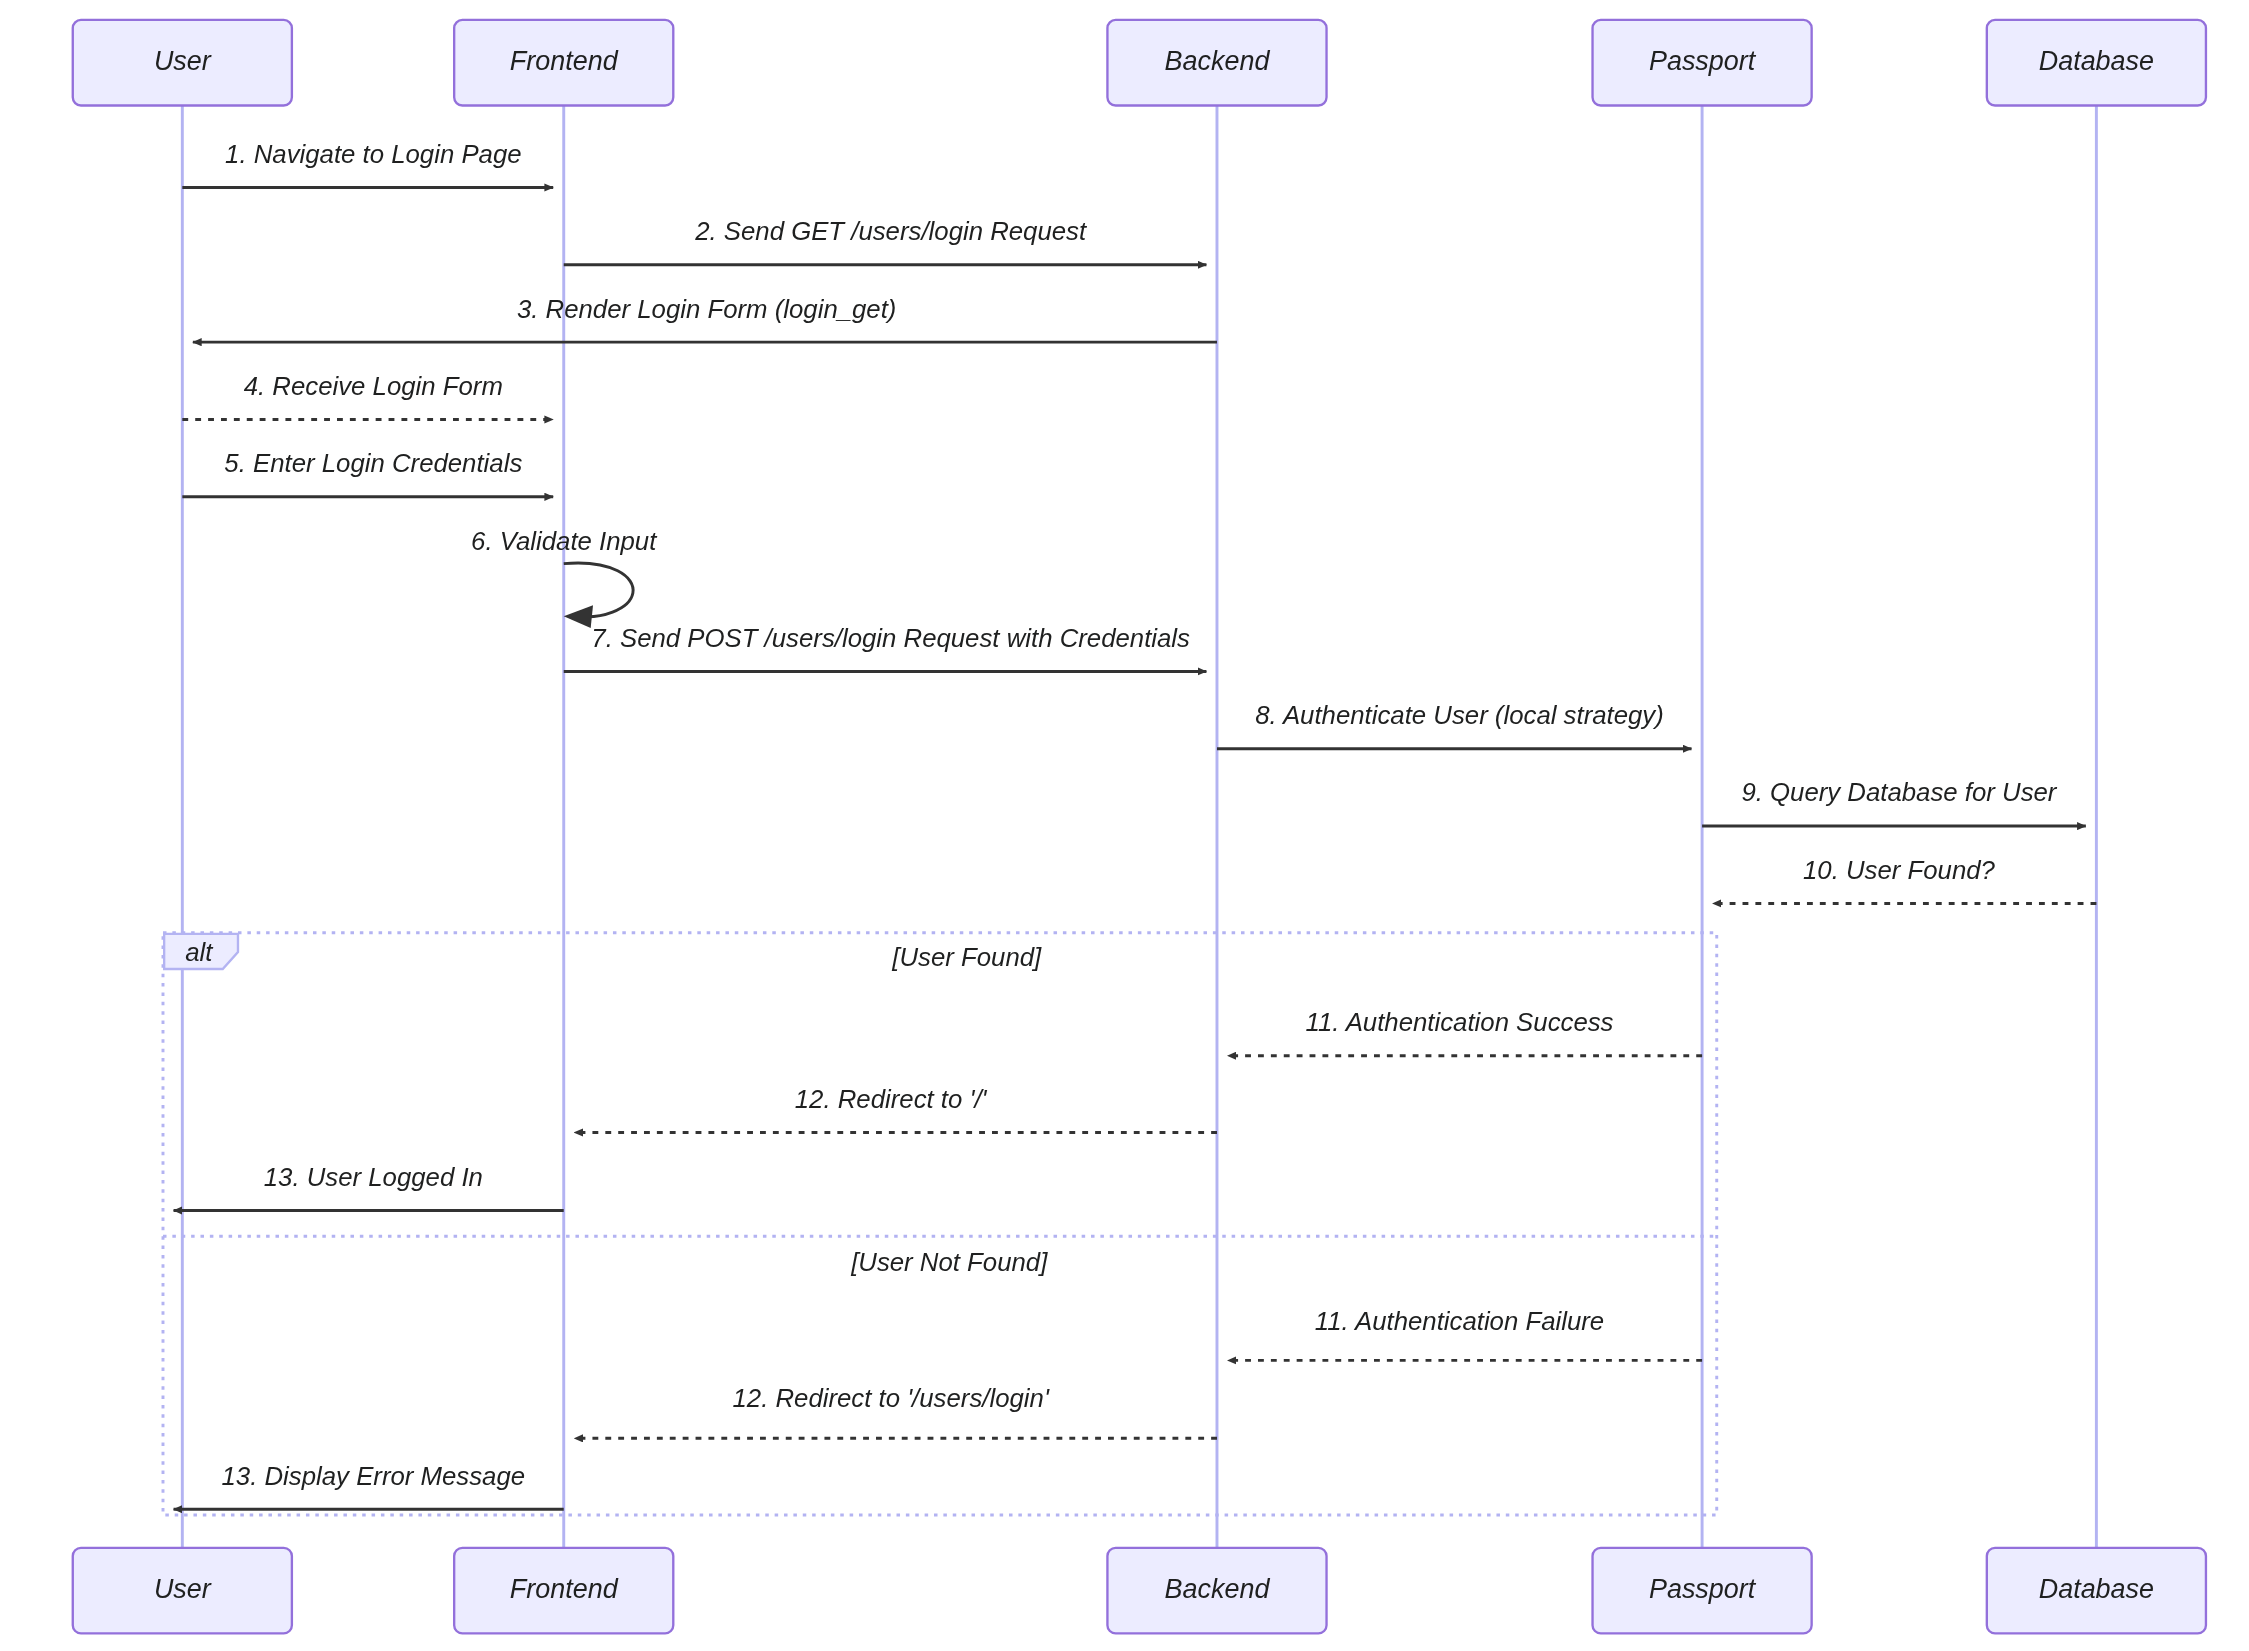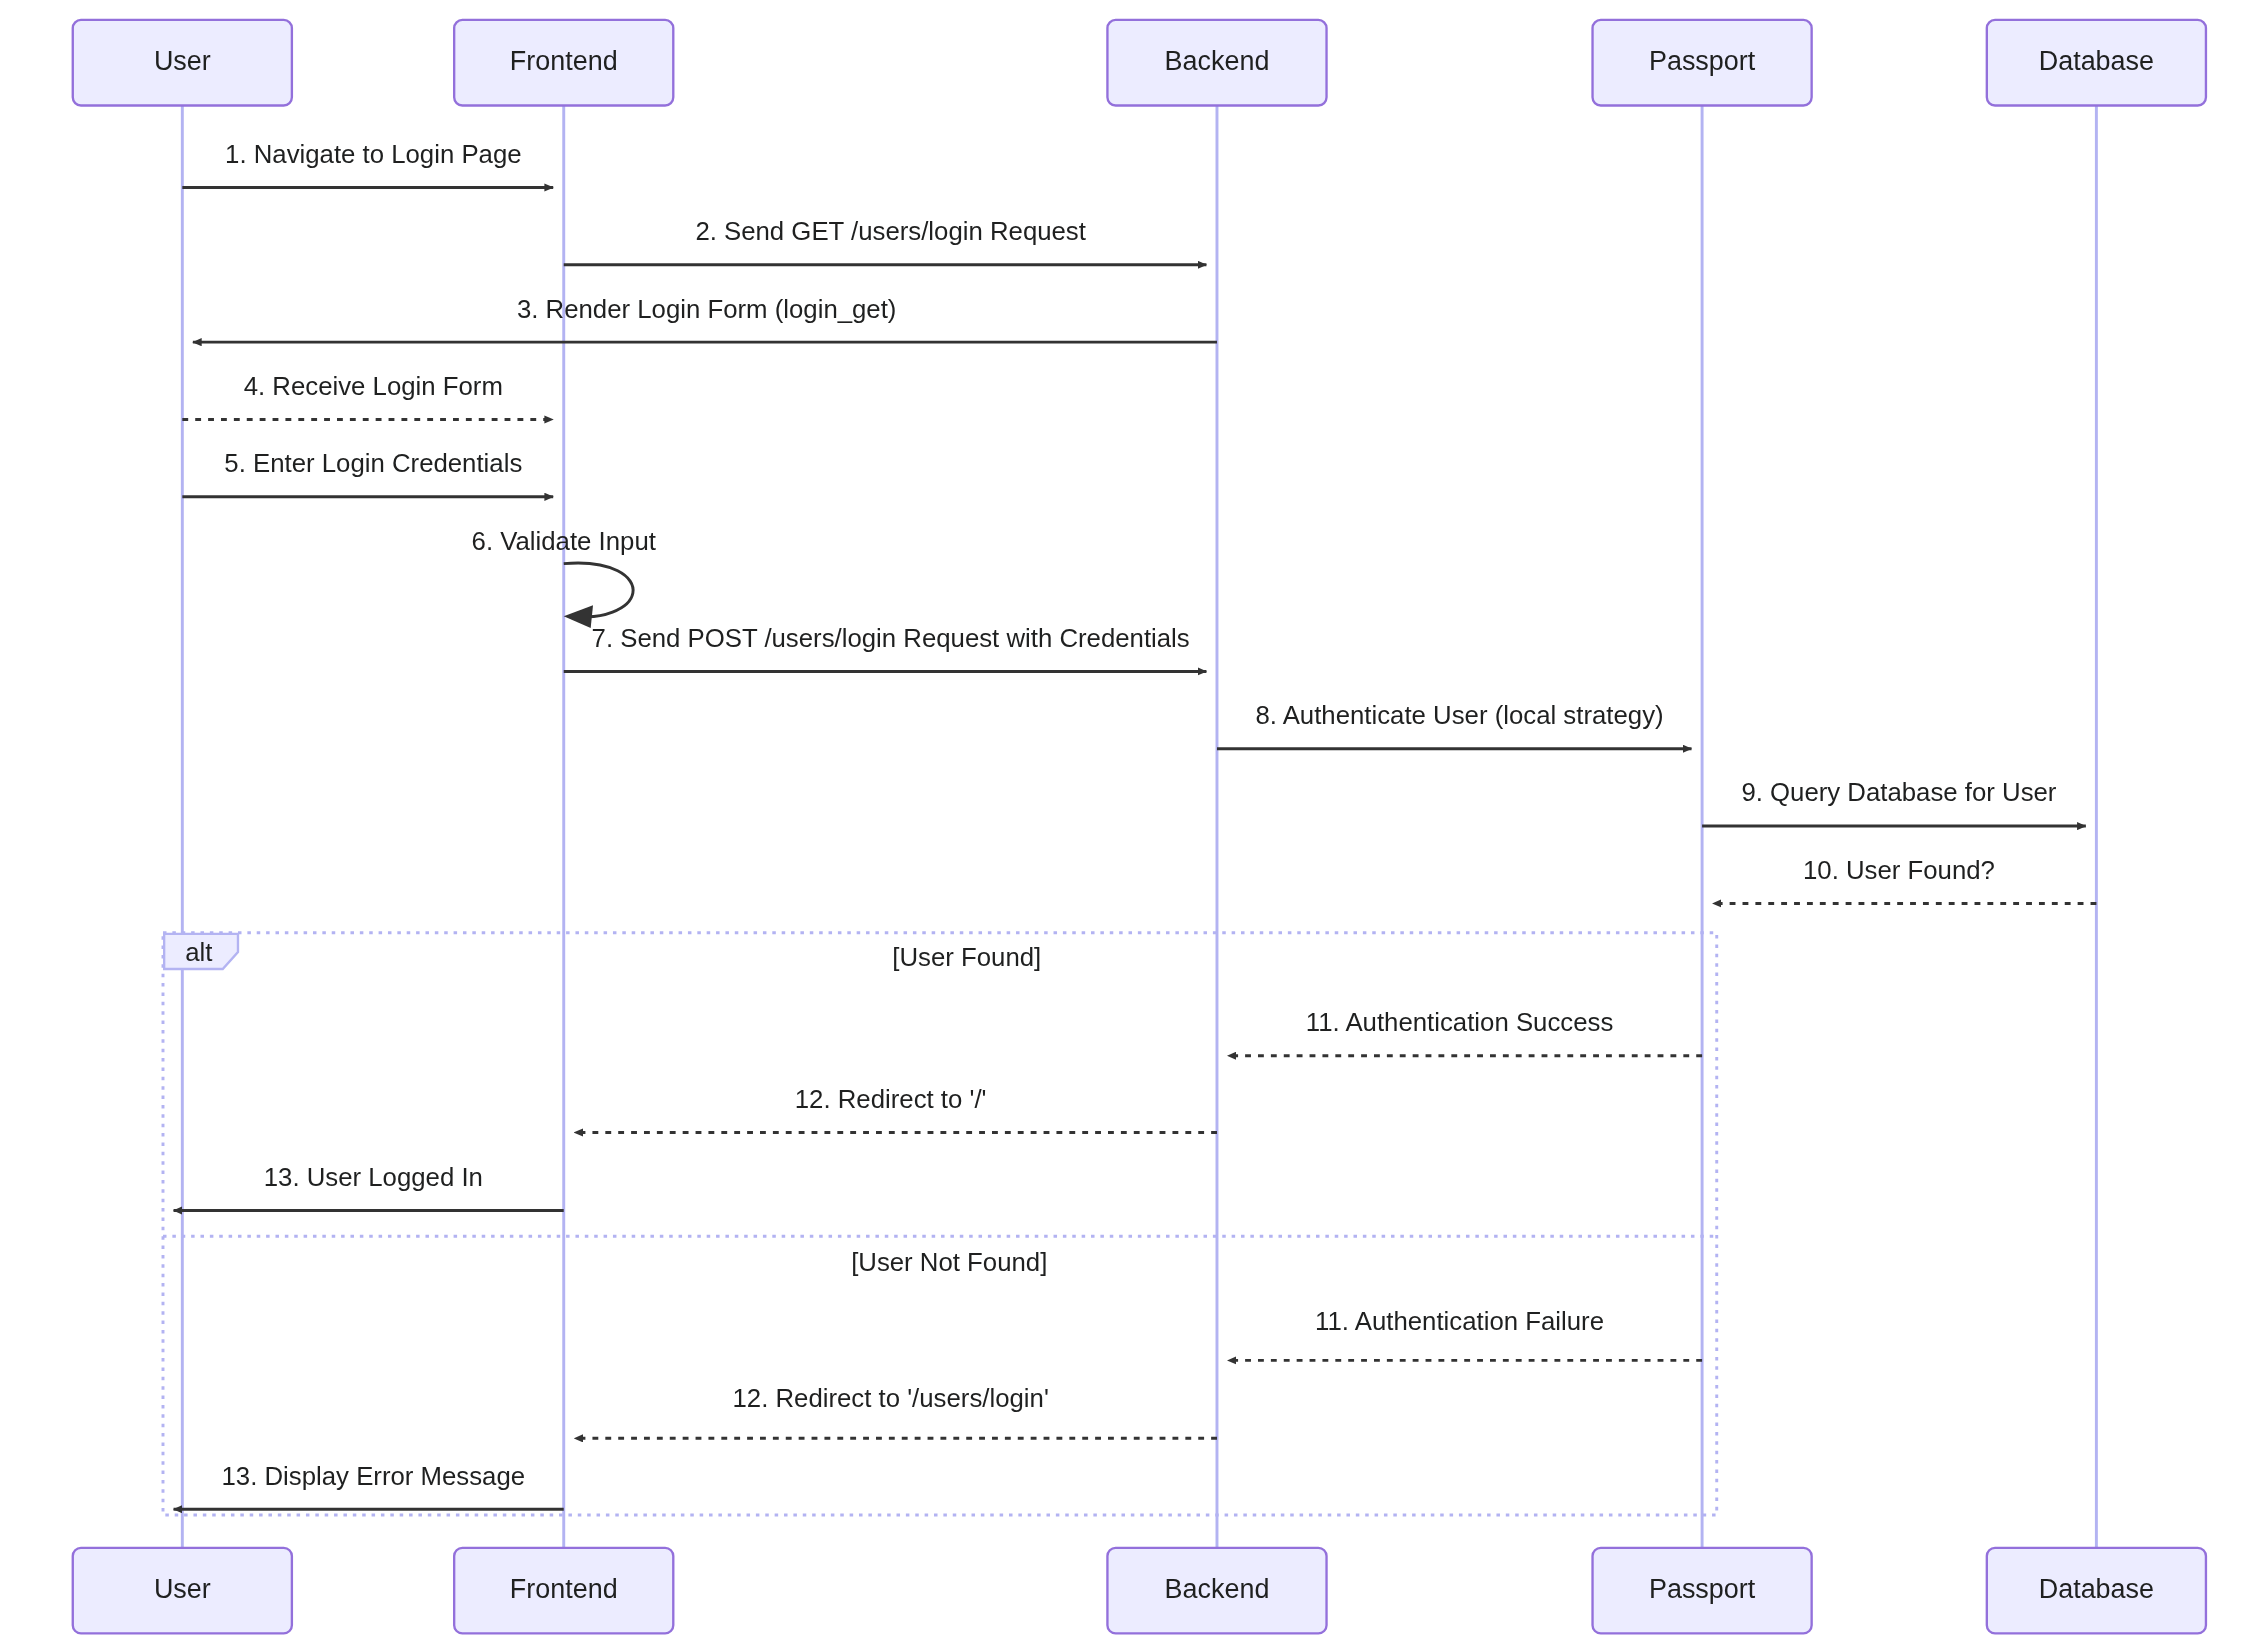--- a/index.html
+++ b/index.html
@@ -1,21 +1,21 @@
 <!DOCTYPE html>
 <html style="font-size:9.4px"><head>
 <meta charset="utf-8">
 <style>
   html,body{margin:0;padding:0;background:#ffffff;}
   body{
     font-family:"Liberation Sans","DejaVu Sans",sans-serif;
     width:2250px;height:1651px;
     position:relative;overflow:hidden;
   }
-  #diagram{position:absolute;inset:0;}
+  #diagram{position:absolute;inset:0;font-style:italic;}
   svg{display:block;}
   .actor-box{fill:#ECECFF;stroke:#9370DB;stroke-width:4px;}
   .actor-label{
     font-family:"Liberation Sans","DejaVu Sans",sans-serif;
     font-size:46px;fill:#1f2020;text-anchor:middle;dominant-baseline:middle;
   }
   .lifeline{stroke:#b3b3f2;stroke-width:5px;}
   .msg-solid{stroke:#333333;stroke-width:5px;fill:none;}
   .msg-dotted{stroke:#333333;stroke-width:5px;fill:none;stroke-dasharray:10 12;}
   .msg-label{

